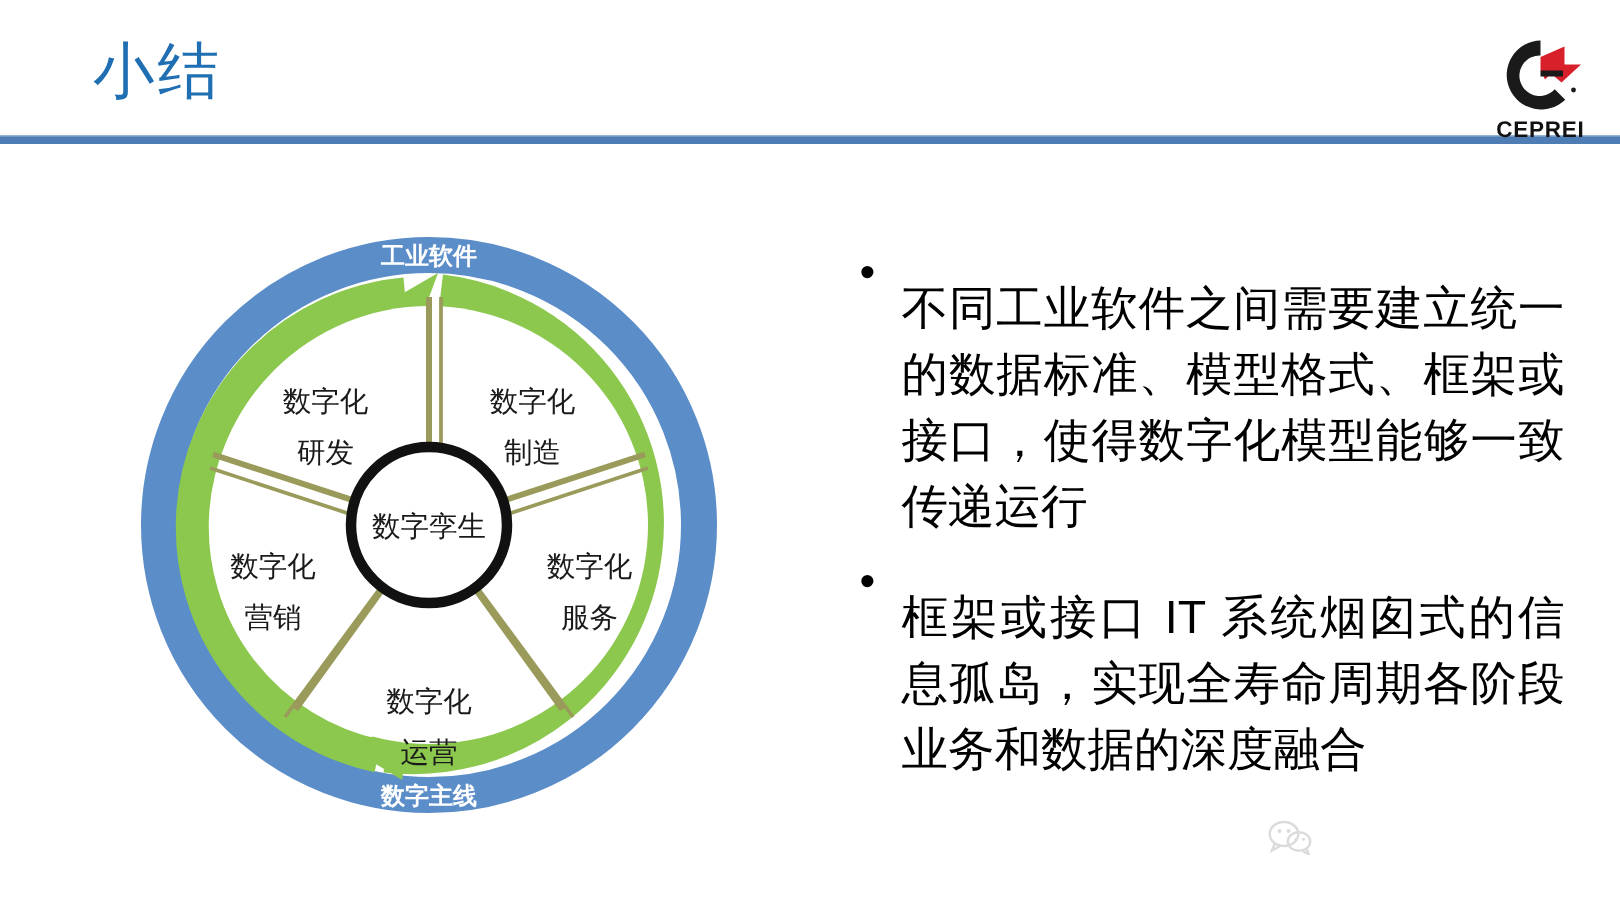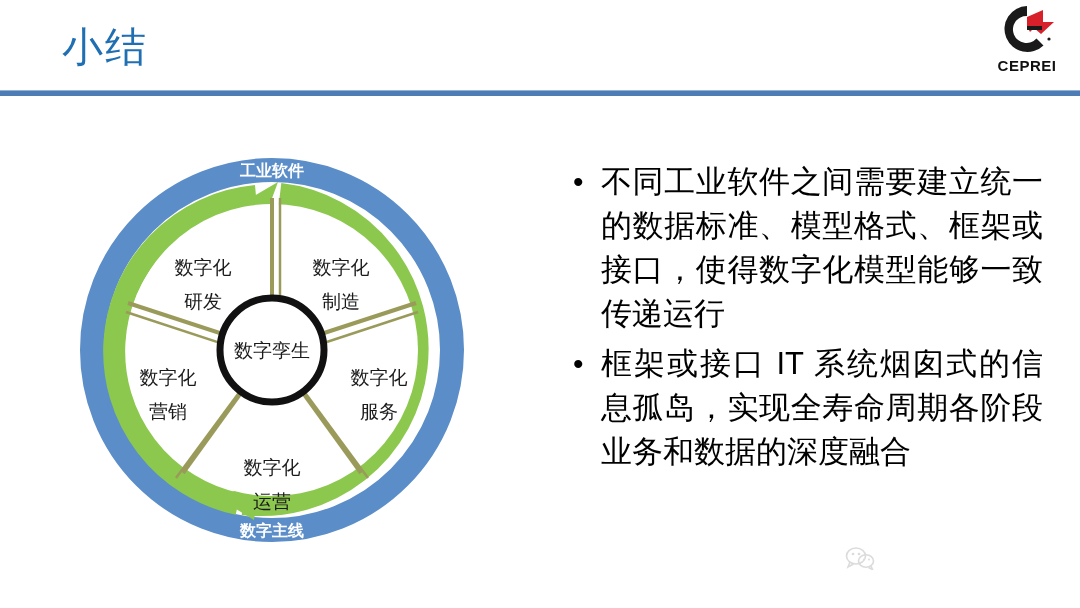--- a/index.html
+++ b/index.html
@@ -40,41 +40,41 @@
     width: 1080px;
     height: 5px;
     background: #4E7CB5;
     border-top: 1px solid #93b2d6;
   }
 
   
   #brand-logo {
     position: absolute;
     right: 12px;
-    top: 0;
+    top: 21px;
     width: 82px;
     height: 80px;
   }
   #brand-logo svg { display: block; }
   #brand-logo-text {
     position: absolute;
     left: 0;
     top: 57px;
     width: 82px;
     text-align: center;
     font-size: 15px;
     font-weight: bold;
     letter-spacing: 0.5px;
     color: #111111;
   }
 
   
   #wheel-diagram {
     position: absolute;
-    left: 68px;
+    left: 82px;
     top: 146px;
     width: 408px;
     height: 408px;
   }
   #wheel-diagram svg { display: block; }
 
   .ring-label {
     font-size: 16px;
     font-weight: bold;
     fill: #ffffff;
@@ -109,20 +109,21 @@
     text-align: left;
   }
   .bullet-text {
     flex: 1 1 auto;
     font-size: 31px;
     line-height: 44px;
     color: #000000;
     letter-spacing: 0px;
     text-align: justify;
     text-align-last: left;
+    margin-top: 24px;
   }
 
   
   #watermark {
     position: absolute;
     left: 845px;
     top: 546px;
     display: flex;
     align-items: center;
     opacity: 0.30;

